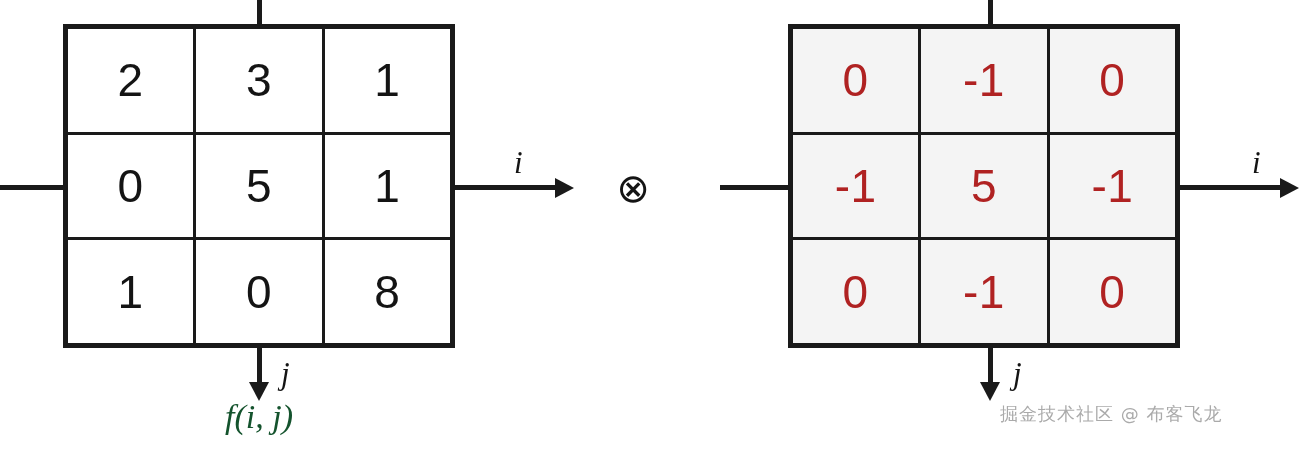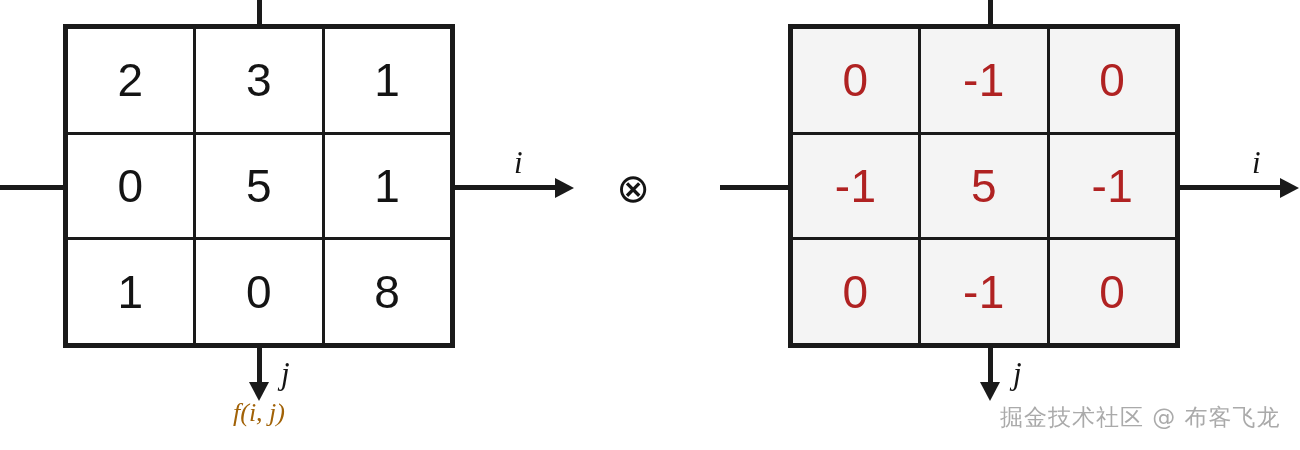--- a/index.html
+++ b/index.html
@@ -107,22 +107,22 @@
     font-size: 31px;
     color: #141414;
     line-height: 1;
     z-index: 5;
     white-space: nowrap;
   }
   .func-label {
     position: absolute;
     font-family: "Liberation Serif", serif;
     font-style: italic;
-    font-size: 26px;
-    color: #a16207;
+    font-size: 34px;
+    color: #14532d;
     line-height: 1;
     z-index: 5;
     white-space: nowrap;
     transform: translateX(-50%);
   }
 
   
   #conv-operator {
     position: absolute;
     left: 612px;
@@ -138,21 +138,21 @@
     color: #141414;
     z-index: 5;
   }
 
   
   #watermark {
     position: absolute;
     left: 1000px;
     top: 402px;
     font-family: "DejaVu Sans", sans-serif;
-    font-size: 23px;
+    font-size: 18px;
     color: #8a8a8a;
     opacity: 0.72;
     white-space: nowrap;
     letter-spacing: 1px;
     z-index: 6;
   }
 </style>
 </head>
 <body>
 

